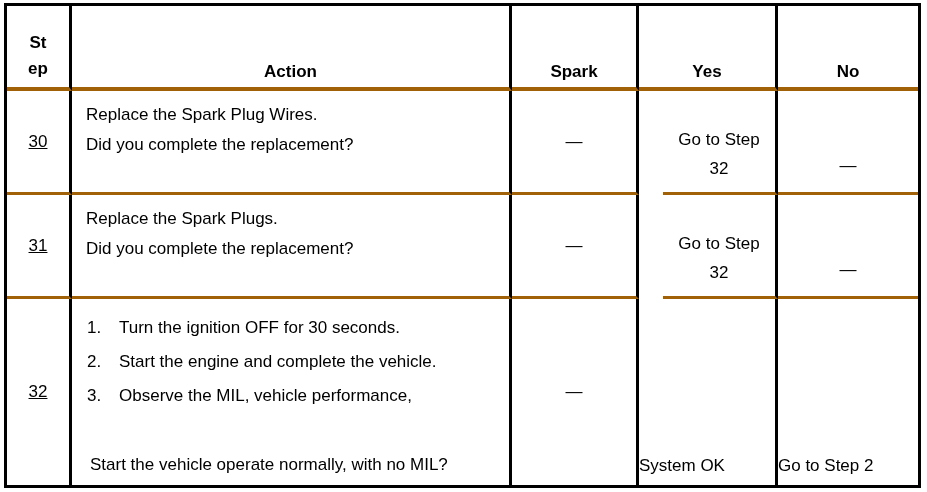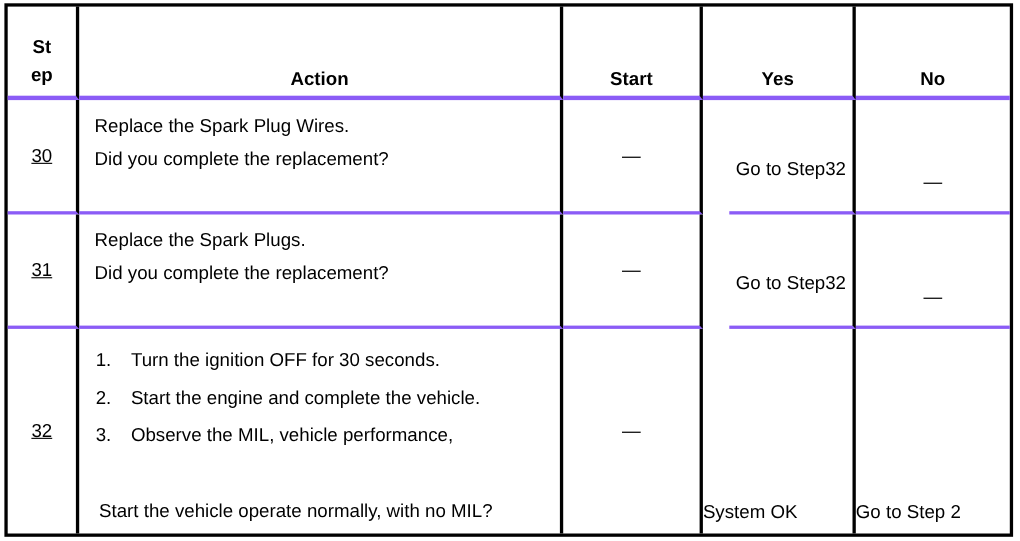--- a/index.html
+++ b/index.html
@@ -24,21 +24,21 @@
     height: 485px;
     border: 3px solid #000;
     box-sizing: border-box;
     display: grid;
     grid-template-columns: 65px 440px 127px 139px 1fr;
     grid-template-rows: 85px 104px 104px 1fr;
     background: #fff;
   }
   .cell {
     border-right: 3px solid #000;
-    border-bottom: 3px solid #8b5cf6;
+    border-bottom: 3px solid #a16207;
     box-sizing: border-box;
     display: flex;
     min-width: 0;
     overflow: hidden;
   }
   .last-col { border-right: none; }
   .last-row { border-bottom: none; }
   .hdr {
     border-bottom-width: 4px;
     font-weight: bold;
@@ -61,21 +61,21 @@
   .action-cell {
     flex-direction: column;
     padding: 9px 14px 8px 14px;
   }
   .action-cell .line { line-height: 30px; }
   .values-cell {
     align-items: center;
     justify-content: center;
   }
   .yes-goto {
-    flex-direction: row;
+    flex-direction: column;
     align-items: center;
     justify-content: center;
     padding-top: 24px;
     line-height: 29px;
     text-align: center;
     margin-left: 24px;
   }
   .no-dash {
     align-items: flex-end;
     justify-content: center;
@@ -115,21 +115,21 @@
   <div class="cell hdr">
     <div class="steph">
       <span>St</span>
       <span>ep</span>
     </div>
   </div>
   <div class="cell hdr">
     <span>Action</span>
   </div>
   <div class="cell hdr">
-    <span>Start</span>
+    <span>Spark</span>
   </div>
   <div class="cell hdr">
     <span>Yes</span>
   </div>
   <div class="cell hdr last-col">
     <span>No</span>
   </div>
 
   <div class="cell step-cell">
     <span>30</span>

